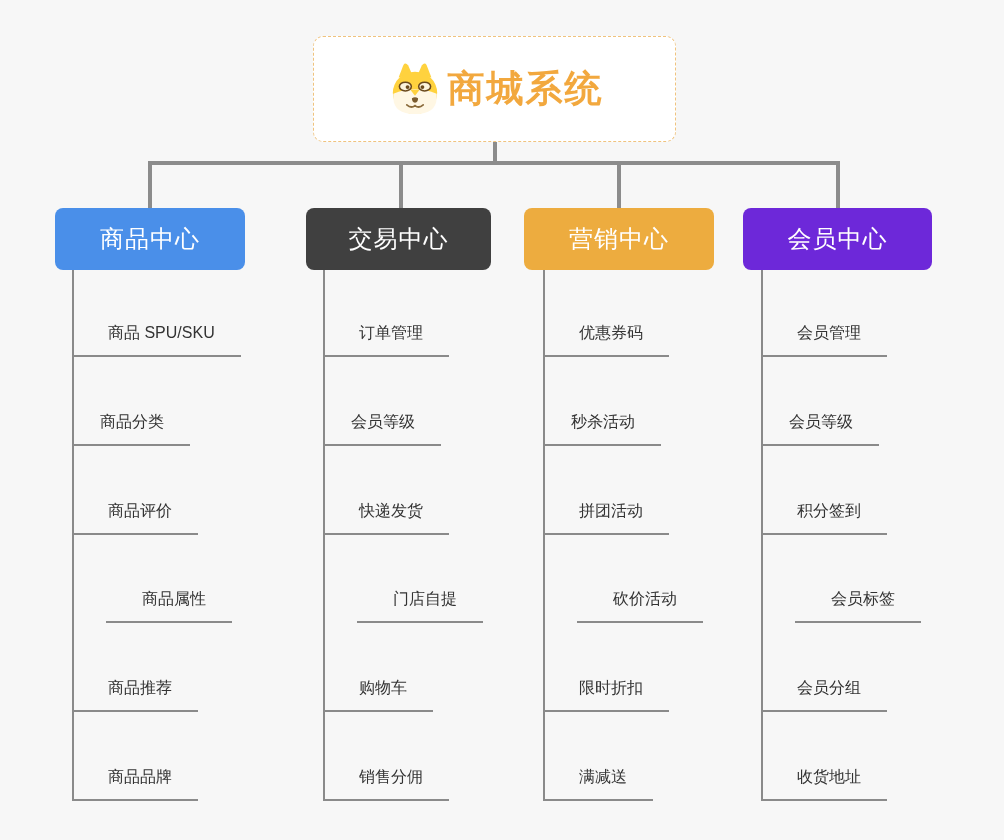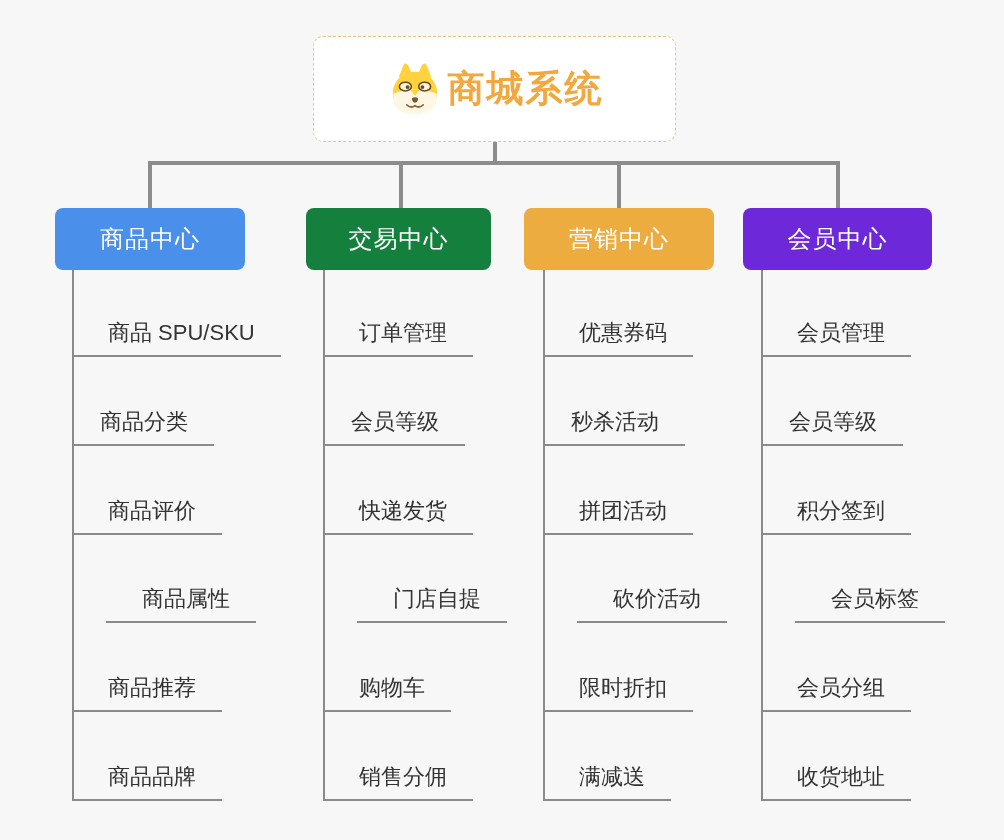--- a/index.html
+++ b/index.html
@@ -33,21 +33,21 @@
     position:absolute;top:208px;height:62px;border-radius:8px;
     display:flex;align-items:center;justify-content:center;
     color:#ffffff;font-size:24px;letter-spacing:1px;
     box-sizing:border-box;cursor:default;
   }
 
   
   .item-list{position:absolute;top:318px;margin:0;padding:0;list-style:none;}
   .branch-item{
     position:absolute;left:0;white-space:nowrap;
-    font-size:22px;line-height:30px;color:#333333;
+    font-size:16px;line-height:30px;color:#333333;
     padding:0 26px 7px 36px;
     border-bottom:2px solid #8a8a8a;
   }
   .r0{top:0;} .r1{top:89px;padding-left:28px;} .r2{top:178px;} .r3{top:266px;margin-left:34px;} .r4{top:355px;} .r5{top:444px;}
 </style>
 </head>
 <body>
 
 <div class="canvas">
 
@@ -76,21 +76,21 @@
         <circle cx="22.3" cy="26" r="2" fill="#6B4A1E"></circle>
         <circle cx="37.7" cy="26" r="2" fill="#6B4A1E"></circle>
         <path d="M26.8,37.5 Q30,35.5 33.2,37.5 Q33.4,41.2 30,42.2 Q26.6,41.2 26.8,37.5 Z" fill="#7A5B2E"></path>
         <path d="M21.5,44.5 Q26,48.5 30,45.2 Q34,48.5 38.5,44.5" fill="none" stroke="#8A6A3A" stroke-width="1.8" stroke-linecap="round"></path>
       </svg>
     </span>
     <span class="root-title">商城系统</span>
   </div>
 
   <div class="branch-header" style="left: 55px; width: 190px; background-color: rgb(74, 143, 233);">商品中心</div>
-  <div class="branch-header" style="left: 306px; width: 185px; background-color: #15803d;">交易中心</div>
+  <div class="branch-header" style="left: 306px; width: 185px; background-color: #404040;">交易中心</div>
   <div class="branch-header" style="left: 524px; width: 190px; background-color: rgb(237, 172, 63);">营销中心</div>
   <div class="branch-header" style="left: 743px; width: 189px; background-color: #6d28d9;">会员中心</div>
 
   <ul class="item-list" style="left:72px;">
     <li class="branch-item r0">商品 SPU/SKU</li>
     <li class="branch-item r1">商品分类</li>
     <li class="branch-item r2">商品评价</li>
     <li class="branch-item r3">商品属性</li>
     <li class="branch-item r4">商品推荐</li>
     <li class="branch-item r5">商品品牌</li>

